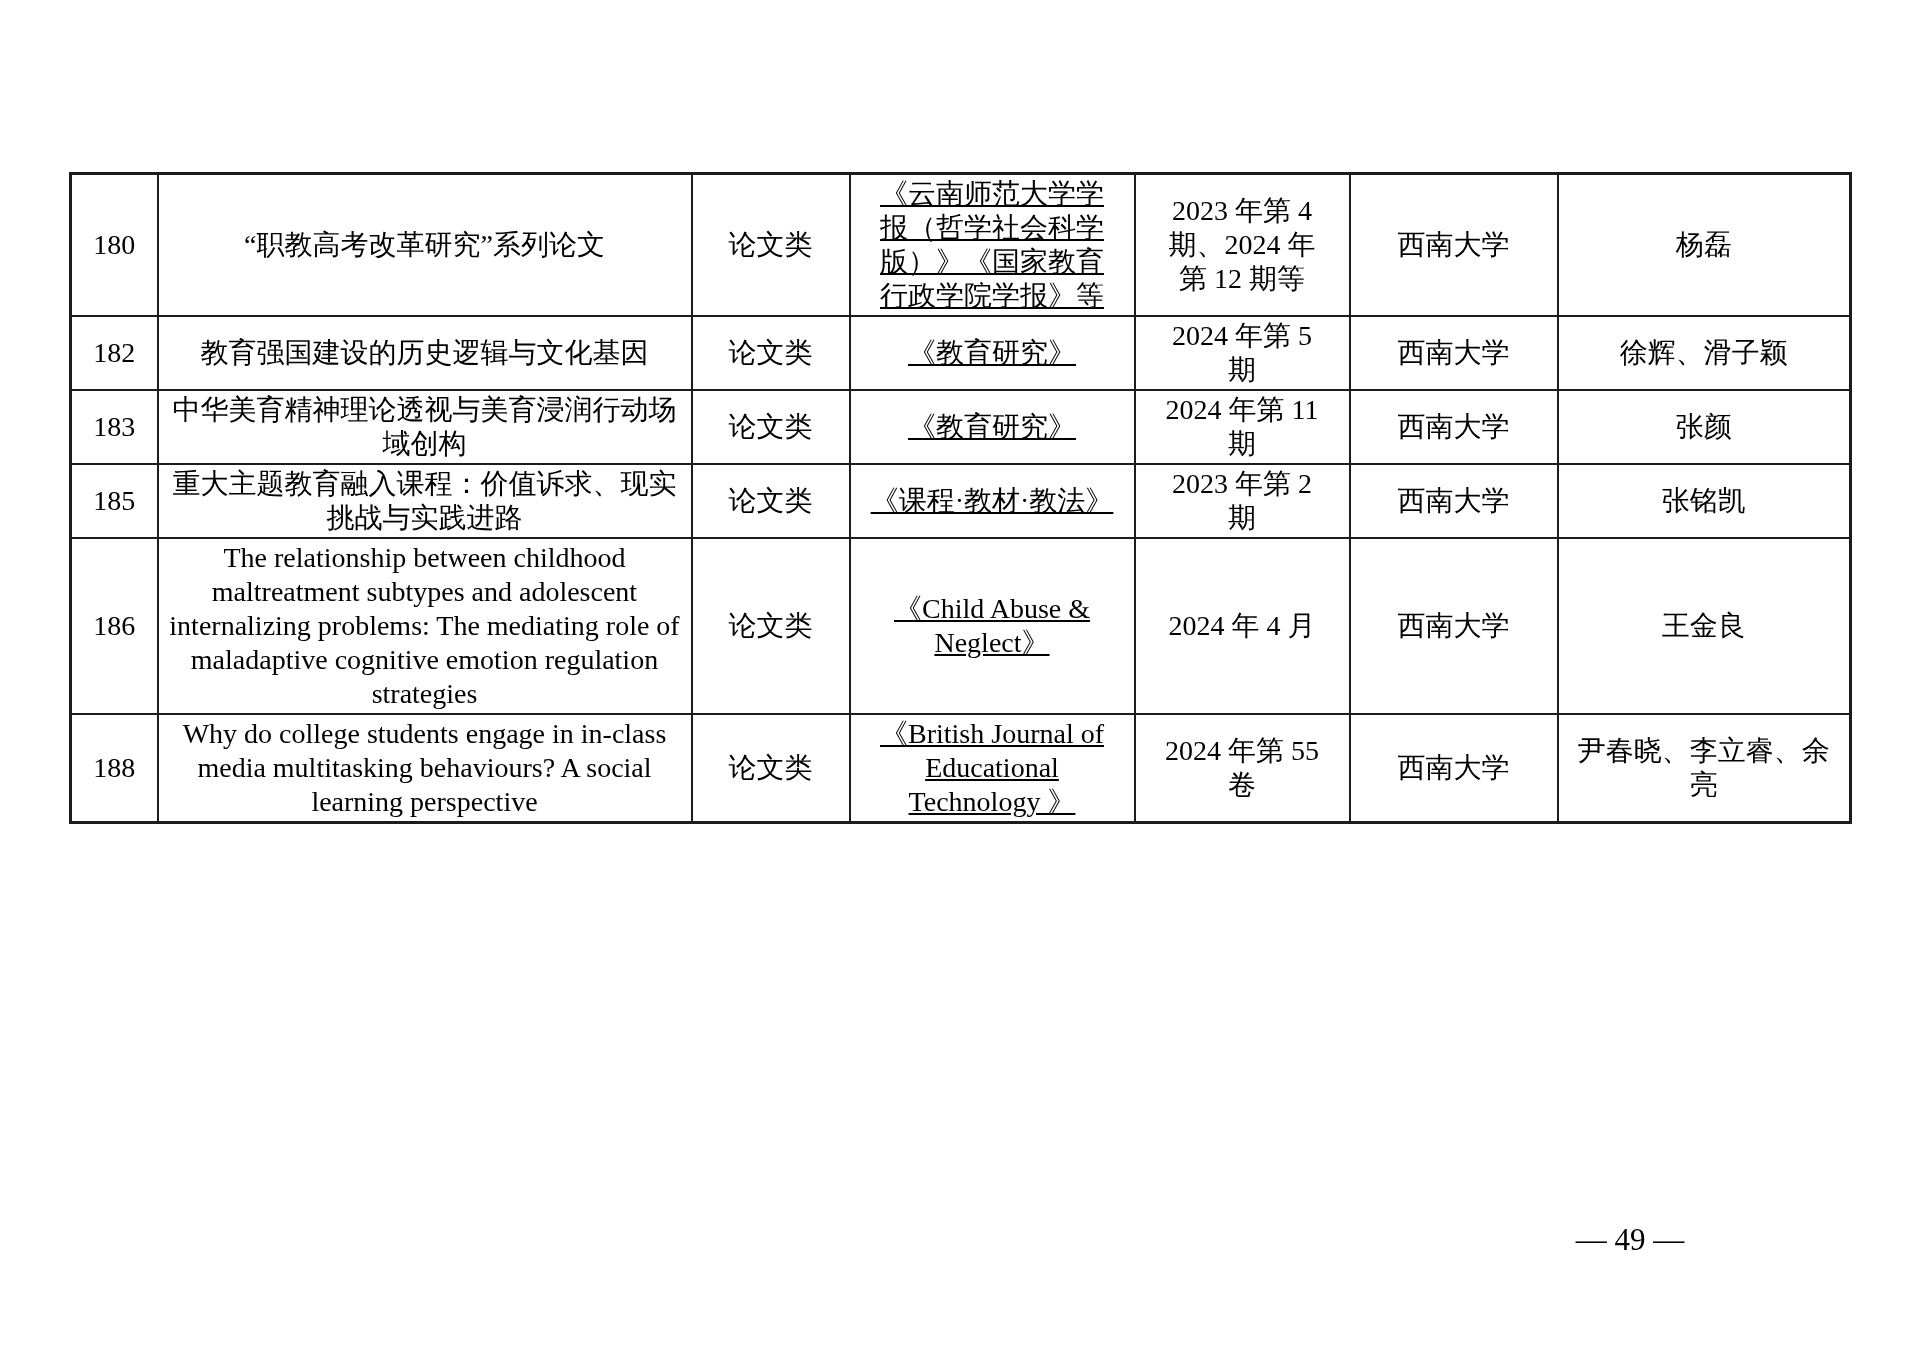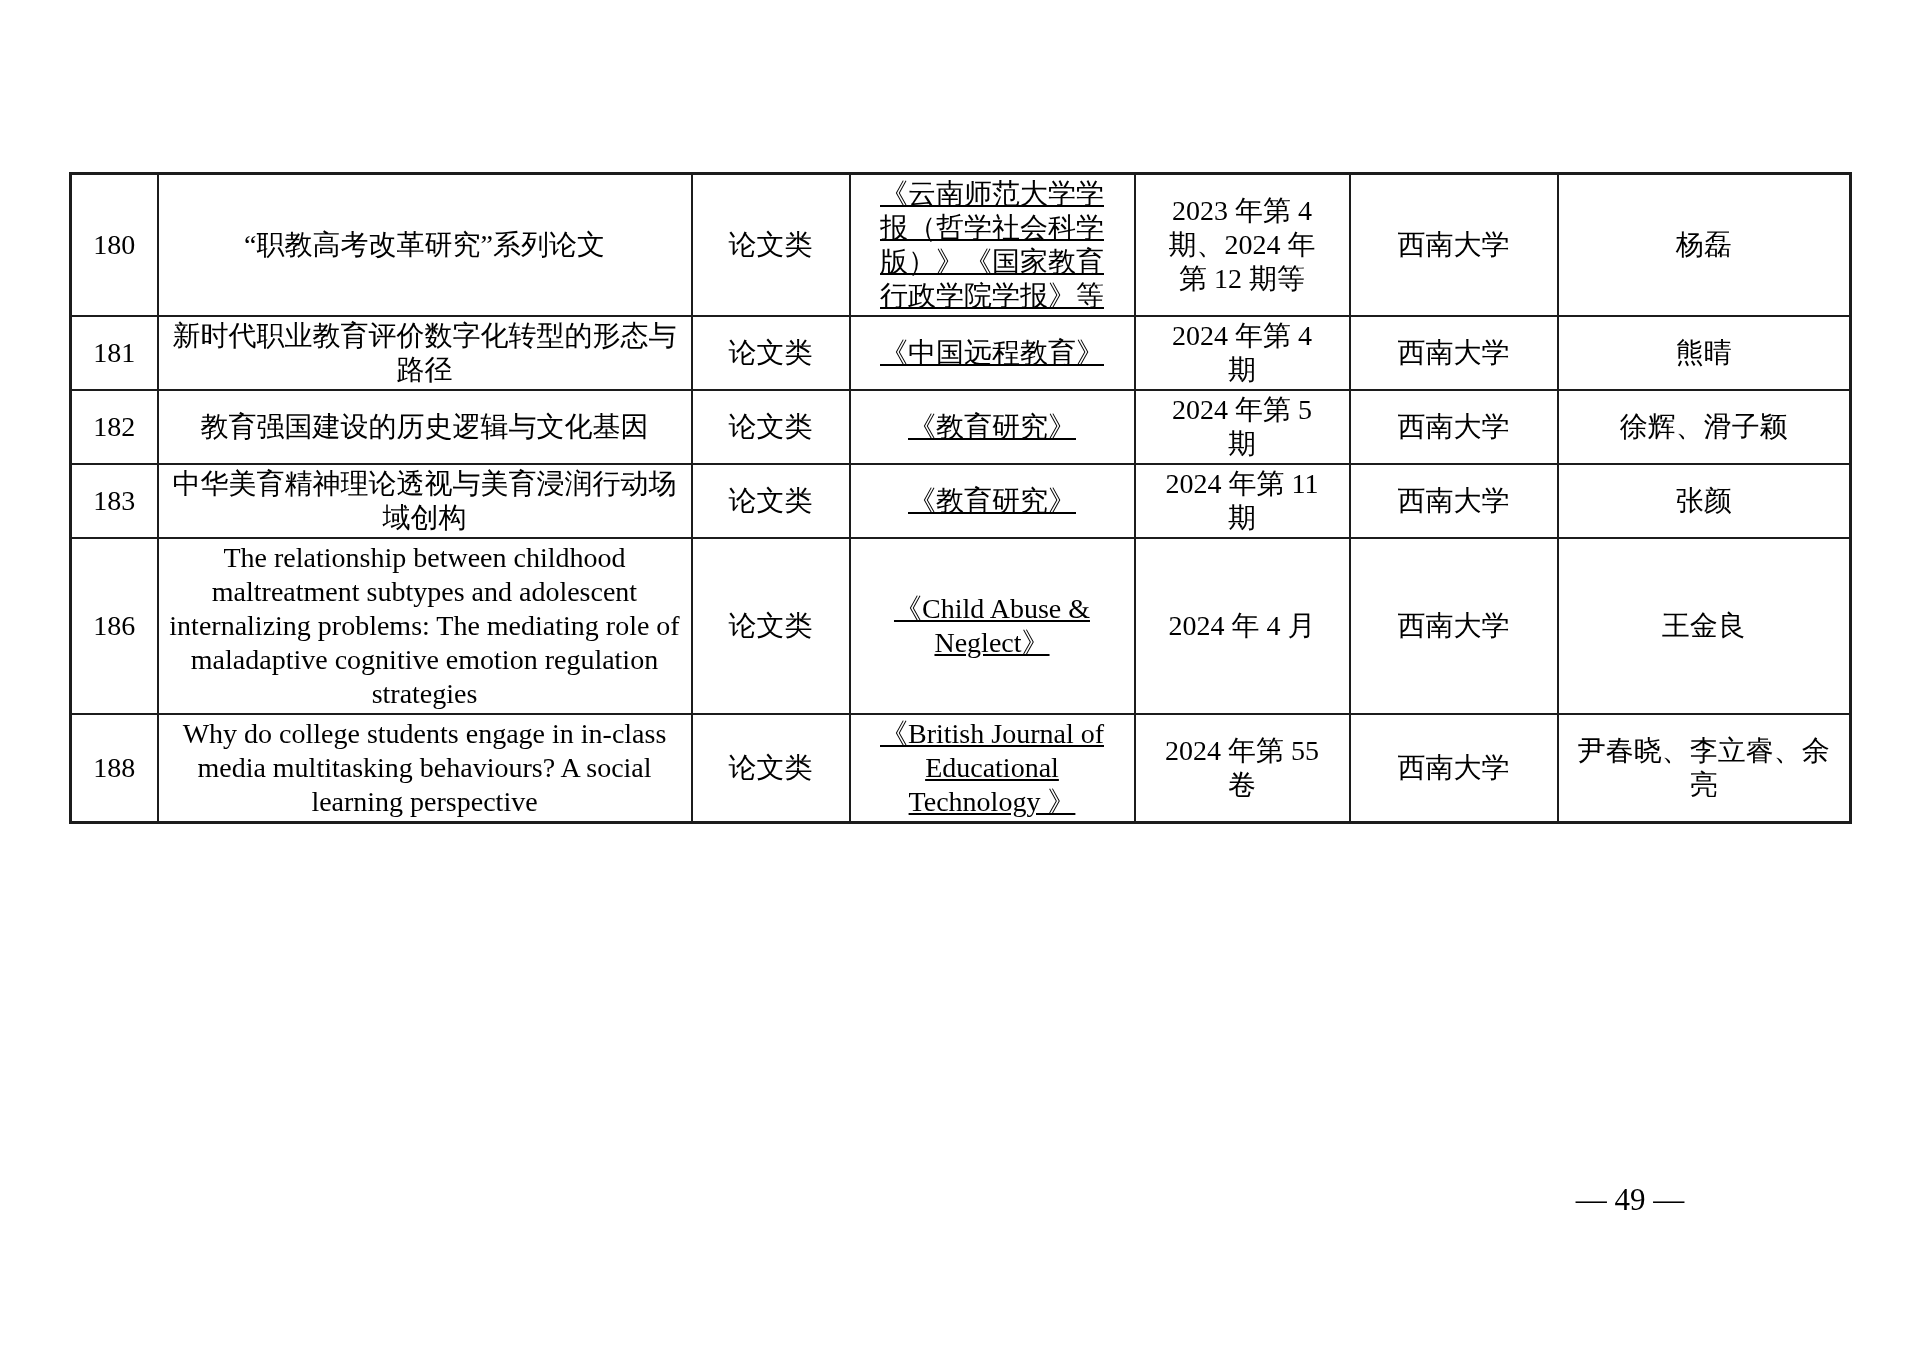--- a/index.html
+++ b/index.html
@@ -44,21 +44,21 @@
     padding: 2px 19px;
     text-decoration: underline;
   }
   table.pub-table td:nth-child(5) {
     padding: 2px 22px;
     text-align: center;
   }
   .page-footer {
     position: absolute;
     left: 1490px;
-    top: 1182px;
+    top: 1222px;
     width: 280px;
     text-align: center;
     font-size: 31px;
     line-height: 36px;
     color: #000000;
     white-space: nowrap;
   }
 </style>
 </head>
 <body>
@@ -78,45 +78,45 @@
         <tr>
           <td>180</td>
           <td>“职教高考改革研究”系列论文</td>
           <td>论文类</td>
           <td>《云南师范大学学报（哲学社会科学版）》《国家教育行政学院学报》等</td>
           <td>2023 年第 4 期、2024 年第 12 期等</td>
           <td>西南大学</td>
           <td>杨磊</td>
         </tr>
         <tr>
-          <td>181</td>
-          <td>新时代职业教育评价数字化转型的形态与路径</td>
-          <td>论文类</td>
-          <td>《中国远程教育》</td>
-          <td>2024 年第 4 期</td>
-          <td>西南大学</td>
-          <td>熊晴</td>
-        </tr>
-        <tr>
           <td>182</td>
           <td>教育强国建设的历史逻辑与文化基因</td>
           <td>论文类</td>
           <td>《教育研究》</td>
           <td>2024 年第 5 期</td>
           <td>西南大学</td>
           <td>徐辉、滑子颖</td>
         </tr>
         <tr>
           <td>183</td>
           <td>中华美育精神理论透视与美育浸润行动场域创构</td>
           <td>论文类</td>
           <td>《教育研究》</td>
           <td>2024 年第 11 期</td>
           <td>西南大学</td>
           <td>张颜</td>
+        </tr>
+        <tr>
+          <td>185</td>
+          <td>重大主题教育融入课程：价值诉求、现实挑战与实践进路</td>
+          <td>论文类</td>
+          <td>《课程·教材·教法》</td>
+          <td>2023 年第 2 期</td>
+          <td>西南大学</td>
+          <td>张铭凯</td>
         </tr>
         <tr>
           <td>186</td>
           <td>The relationship between childhood maltreatment subtypes and adolescent internalizing problems: The mediating role of maladaptive cognitive emotion regulation strategies</td>
           <td>论文类</td>
           <td>《Child Abuse &amp; Neglect》</td>
           <td>2024 年 4 月</td>
           <td>西南大学</td>
           <td>王金良</td>
         </tr>

